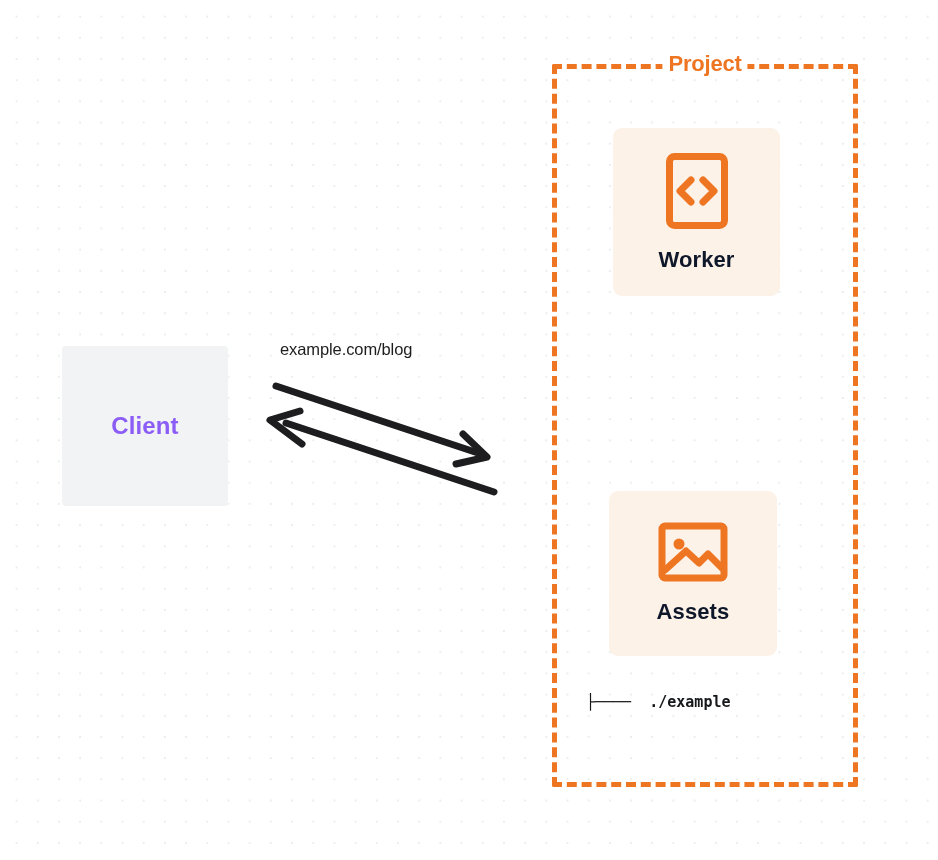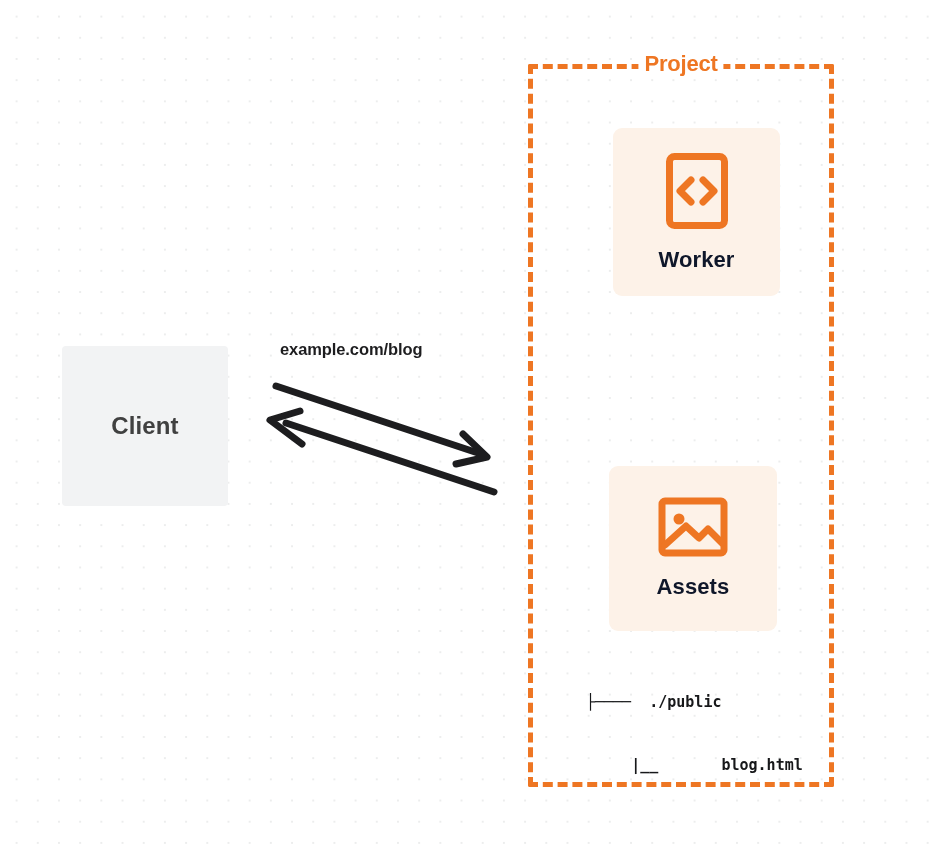--- a/index.html
+++ b/index.html
@@ -33,50 +33,50 @@
     height: 160px;
     background: #f2f3f4;
     border-radius: 4px;
     display: flex;
     align-items: center;
     justify-content: center;
   }
   #client-box .box-label {
     font-size: 24px;
     font-weight: bold;
-    color: #404040;
+    color: #8b5cf6;
     letter-spacing: 0.1px;
   }
 
   
   #request-label {
     position: absolute;
     left: 280px;
     top: 340px;
     font-size: 16.5px;
-    font-weight: bold;
+    font-weight: normal;
     color: #1d1d1f;
     letter-spacing: -0.1px;
     white-space: nowrap;
   }
 
   
   #arrows {
     position: absolute;
     left: 0;
     top: 0;
     width: 938px;
     height: 860px;
     pointer-events: none;
   }
 
   
   #project-box {
     position: absolute;
-    left: 528px;
+    left: 552px;
     top: 64px;
     width: 306px;
     height: 723px;
     border: 5px dashed #ee7623;
     border-radius: 2px;
     box-sizing: border-box;
   }
   #project-label {
     position: absolute;
     left: 50%;
@@ -102,21 +102,21 @@
     justify-content: center;
   }
   #worker-card {
     left: 613px;
     top: 128px;
     width: 167px;
     height: 168px;
   }
   #assets-card {
     left: 609px;
-    top: 466px;
+    top: 491px;
     width: 168px;
     height: 165px;
   }
   .card .card-icon {
     line-height: 0;
     margin-bottom: 17px;
   }
   .card .card-label {
     font-size: 22px;
     font-weight: bold;
@@ -184,18 +184,17 @@
       <svg width="70" height="60" viewBox="0 0 70 60">
         <rect x="4" y="4" width="62" height="52" rx="3" ry="3" fill="none" stroke="#ee7623" stroke-width="7"></rect>
         <circle cx="21" cy="22" r="5.5" fill="#ee7623"></circle>
         <polyline points="7,48 28,29 41,41 50,32 64,46" fill="none" stroke="#ee7623" stroke-width="7" stroke-linecap="round" stroke-linejoin="round"></polyline>
       </svg>
     </span>
     <span class="card-label">Assets</span>
   </div>
 
   <div id="file-tree">
-    <span class="tree-row">├────  ./public</span>
-    <span class="tree-row">     |__       blog.html</span>
+    <span class="tree-row">├────  ./example</span>
     
   </div>
 
 </div>
 
 </body></html>

